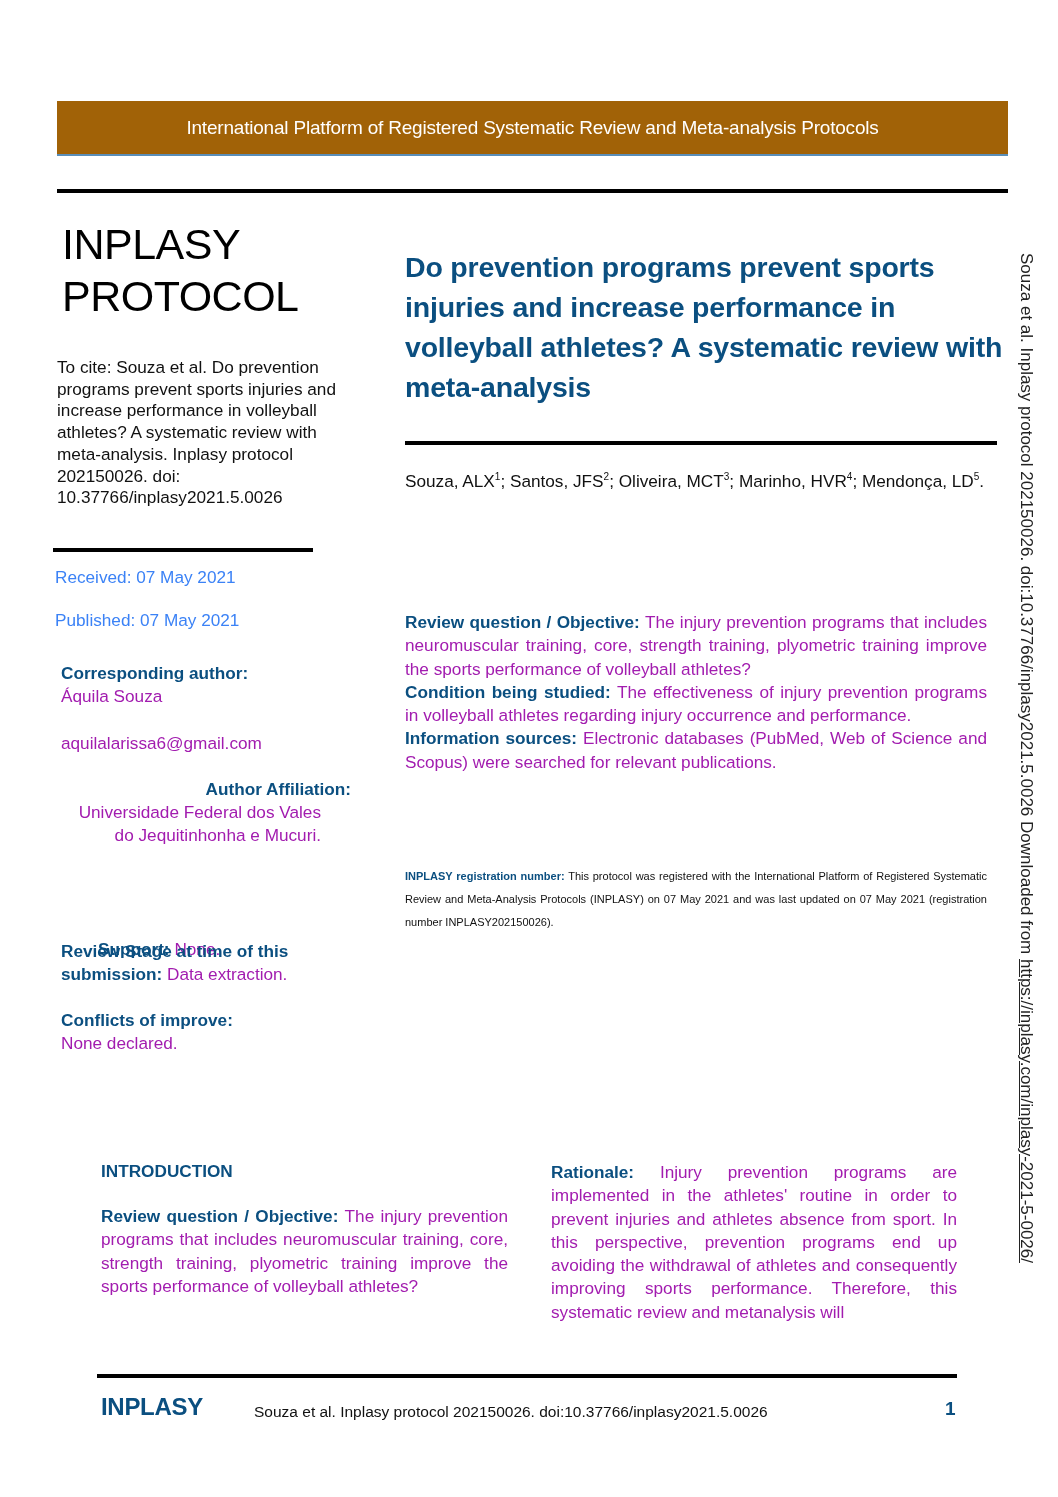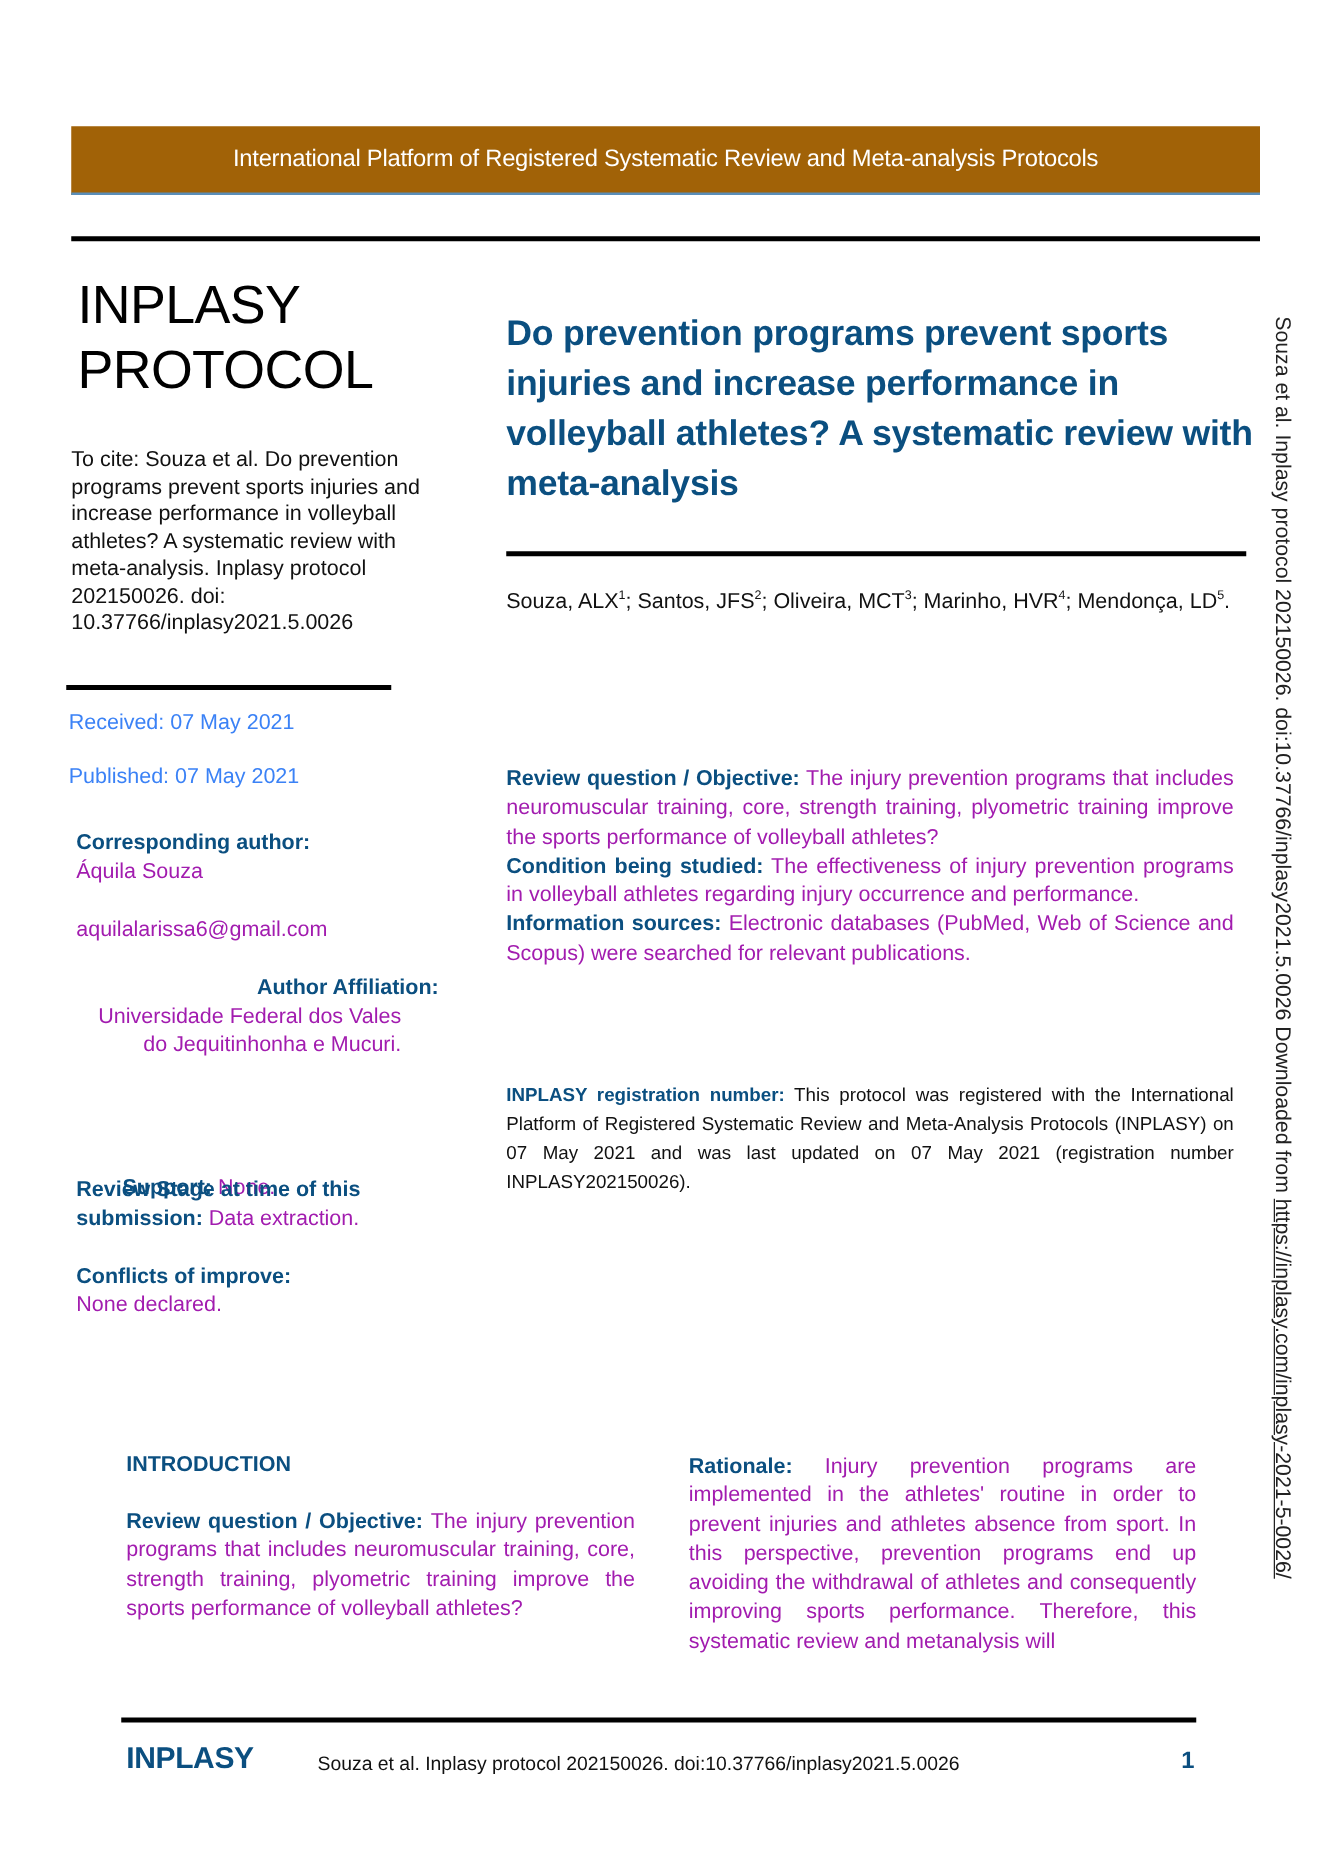--- a/index.html
+++ b/index.html
@@ -16,21 +16,21 @@
   .date { left:55px; font-size:17.2px; color:#3b82f6; }
   .left-block { left:61px; width:290px; font-size:17.2px; line-height:23px; }
   .lbl { color:#0b4f80; font-weight:bold; }
   .val { color:#a21caf; font-weight:normal; }
   .paper-title { left:405px; top:247px; width:600px; font-size:28.5px; line-height:40px; font-weight:bold; color:#0b4f80; letter-spacing:-0.2px; }
   .rule-right { left:405px; top:441px; width:592px; height:4px; background:#000; }
   .authors { left:405px; top:466px; width:582px; font-size:17.2px; line-height:21px; text-align:justify; text-align-last:left; color:#111; }
   .authors .sup { font-size:10px; vertical-align:super; }
   .summary { left:405px; top:611px; width:582px; font-size:17.2px; line-height:23.3px; text-align:justify; }
   .summary p { margin:0; }
-  .reg { left:405px; top:865px; width:582px; font-size:15px; line-height:23px; text-align:justify; color:#111; }
+  .reg { left:405px; top:865px; width:582px; font-size:11px; line-height:23px; text-align:justify; color:#111; }
   .intro-head { left:101px; top:1161px; font-size:17.2px; font-weight:bold; color:#0b4f80; }
   .intro-q { left:101px; top:1205px; width:407px; font-size:17.2px; line-height:23.3px; text-align:justify; font-weight:bold; }
   .rationale { left:551px; top:1161px; width:406px; font-size:17.2px; line-height:23.3px; text-align:justify; font-weight:bold; }
   .rule-bottom { left:97px; top:1374px; width:860px; height:4px; background:#000; }
   .footer-brand { left:101px; top:1393px; font-size:24px; font-weight:bold; color:#0b4f80; letter-spacing:-0.3px; }
   .footer-cite { left:254px; top:1403px; font-size:15.5px; color:#111; }
   .footer-page { left:945px; top:1398px; font-size:19px; font-weight:bold; color:#0b4f80; }
   .side { left:1036px; top:253px; transform-origin:0 0; transform:rotate(90deg); white-space:nowrap;
           font-size:17px; color:#222; width:1120px; }
   .side .link { text-decoration:underline; }

